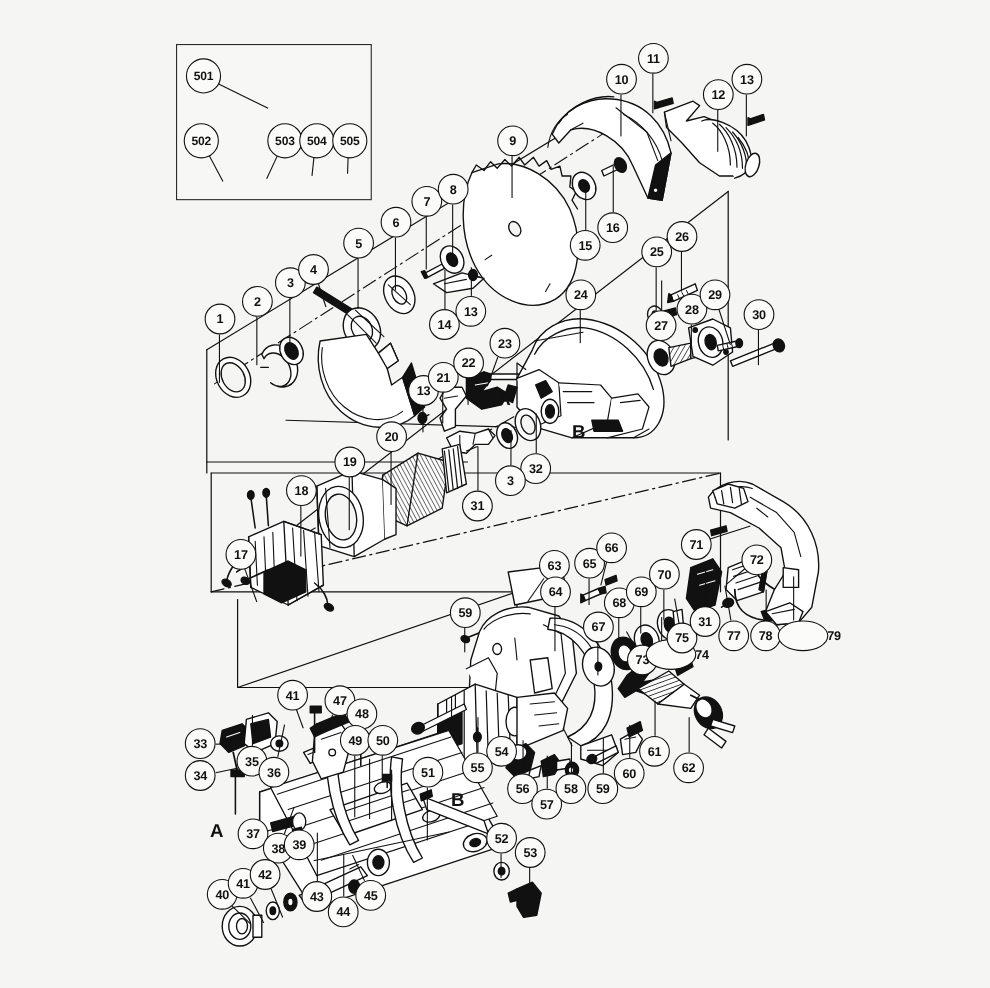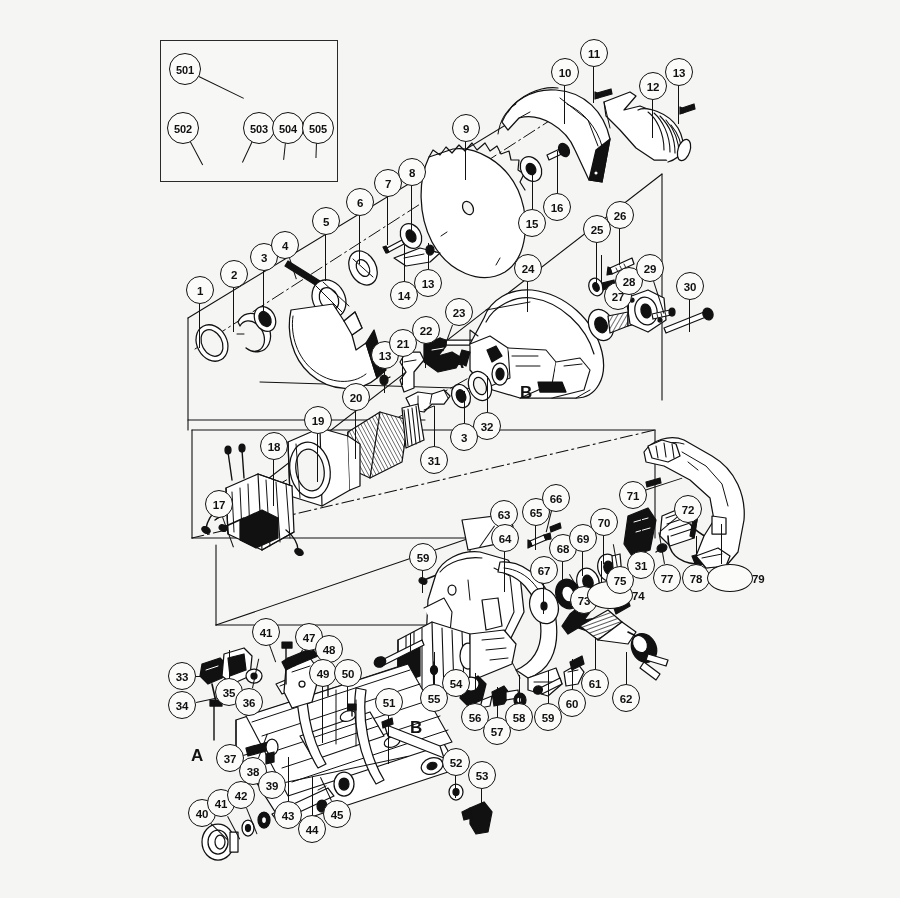--- a/index.html
+++ b/index.html
@@ -766,21 +766,21 @@
       <div class="cal" style="left: 426px; top: 330px;">22</div>
       <div class="leader" style="left: 453px; top: 325px; width: 28px; transform: rotate(110deg);"></div>
       <div class="cal" style="left: 459px; top: 312px;">23</div>
       <div class="leader" style="left: 528px; top: 282px; width: 30px; transform: rotate(90deg);"></div>
       <div class="cal" style="left: 528px; top: 268px;">24</div>
       <div class="leader" style="left: 597px; top: 243px; width: 40px; transform: rotate(90deg);"></div>
       <div class="cal" style="left: 597px; top: 229px;">25</div>
       <div class="leader" style="left: 620px; top: 229px; width: 36px; transform: rotate(90deg);"></div>
       <div class="cal" style="left: 620px; top: 215px;">26</div>
       <div class="leader" style="left: 601px; top: 283px; width: 28px; transform: rotate(-90deg);"></div>
-      <div class="cal" style="left: 618px; top: 296px;">27</div>
+      <div class="cal" style="left: 601px; top: 296px;">27</div>
       <div class="leader" style="left: 629px; top: 295px; width: 22px; transform: rotate(90deg);"></div>
       <div class="cal" style="left: 629px; top: 281px;">28</div>
       <div class="leader" style="left: 654px; top: 281px; width: 34px; transform: rotate(72deg);"></div>
       <div class="cal" style="left: 650px; top: 268px;">29</div>
       <div class="leader" style="left: 690px; top: 300px; width: 32px; transform: rotate(90deg);"></div>
       <div class="cal" style="left: 690px; top: 286px;">30</div>
       <div class="leader" style="left: 434px; top: 446px; width: 40px; transform: rotate(-90deg);"></div>
       <div class="cal" style="left: 434px; top: 460px;">31</div>
       <div class="leader" style="left: 487px; top: 412px; width: 36px; transform: rotate(-90deg);"></div>
       <div class="cal" style="left: 487px; top: 426px;">32</div>
@@ -792,21 +792,21 @@
       <div class="cal" style="left: 182px; top: 705px;">34</div>
       <div class="leader" style="left: 229px; top: 678px; width: 28px; transform: rotate(-90deg);"></div>
       <div class="cal" style="left: 229px; top: 692px;">35</div>
       <div class="leader" style="left: 252px; top: 688px; width: 30px; transform: rotate(-78deg);"></div>
       <div class="cal" style="left: 249px; top: 702px;">36</div>
       <div class="leader" style="left: 243px; top: 755px; width: 22px; transform: rotate(-16deg);"></div>
       <div class="cal" style="left: 230px; top: 758px;">37</div>
       <div class="leader" style="left: 258px; top: 758px; width: 26px; transform: rotate(-70deg);"></div>
       <div class="cal" style="left: 253px; top: 771px;">38</div>
       <div class="leader" style="left: 285px; top: 782px; width: 126px; transform: rotate(-12deg);"></div>
-      <div class="cal" style="left: 272px; top: 785px;">39</div>
+      <div class="cal" style="left: 272px; top: 768px;">39</div>
       <div class="leader" style="left: 211px; top: 823px; width: 24px; transform: rotate(44deg);"></div>
       <div class="cal" style="left: 202px; top: 813px;">40</div>
       <div class="leader" style="left: 228px; top: 816px; width: 26px; transform: rotate(62deg);"></div>
       <div class="cal" style="left: 221px; top: 803px;">41</div>
       <div class="leader" style="left: 247px; top: 808px; width: 28px; transform: rotate(68deg);"></div>
       <div class="cal" style="left: 241px; top: 795px;">42</div>
       <div class="leader" style="left: 288px; top: 801px; width: 44px; transform: rotate(-90deg);"></div>
       <div class="cal" style="left: 288px; top: 815px;">43</div>
       <div class="leader" style="left: 312px; top: 815px; width: 38px; transform: rotate(-90deg);"></div>
       <div class="cal" style="left: 312px; top: 829px;">44</div>

